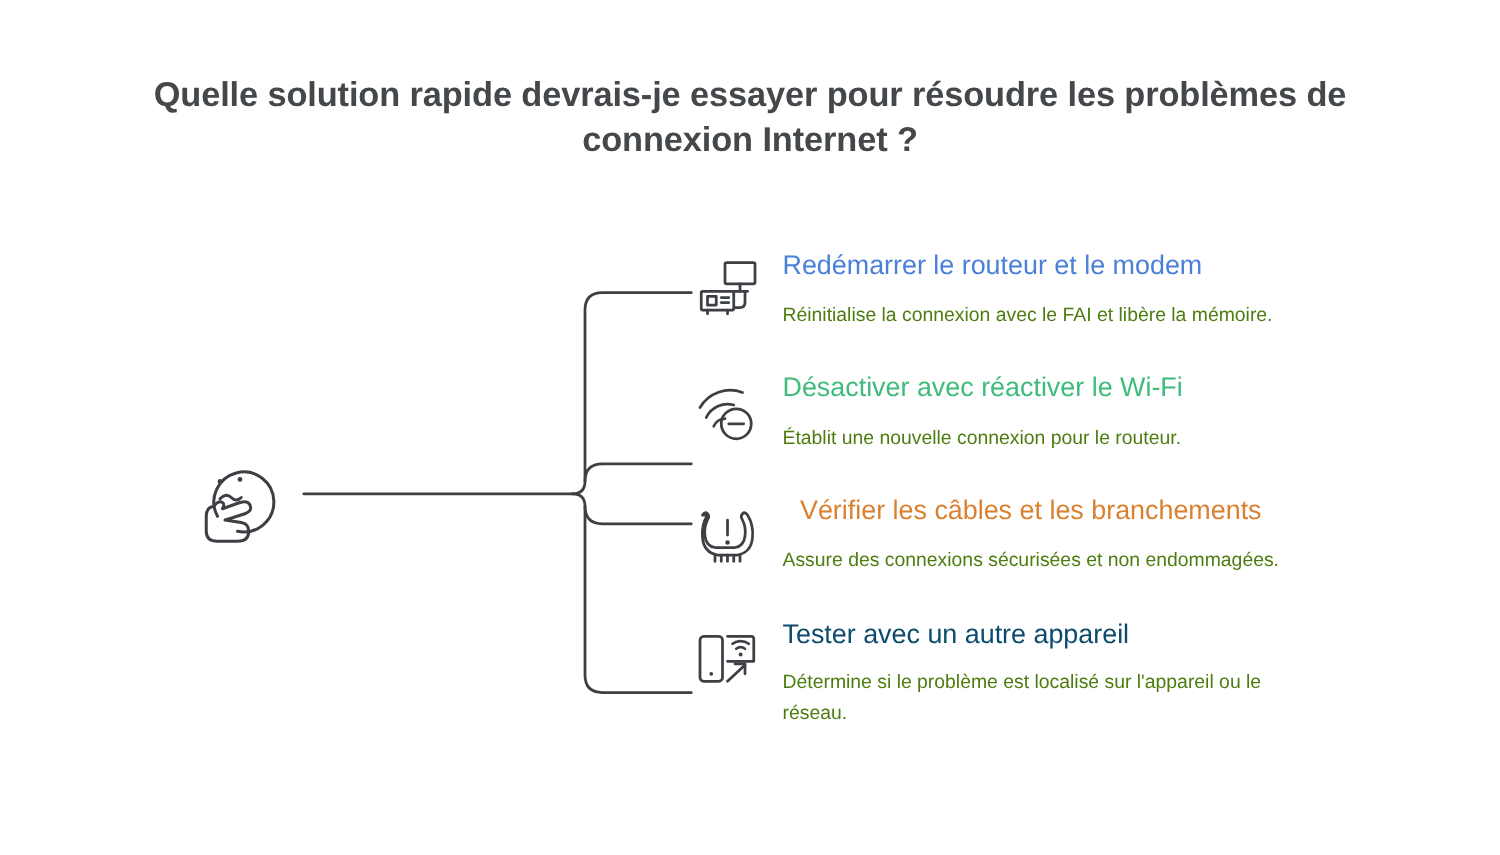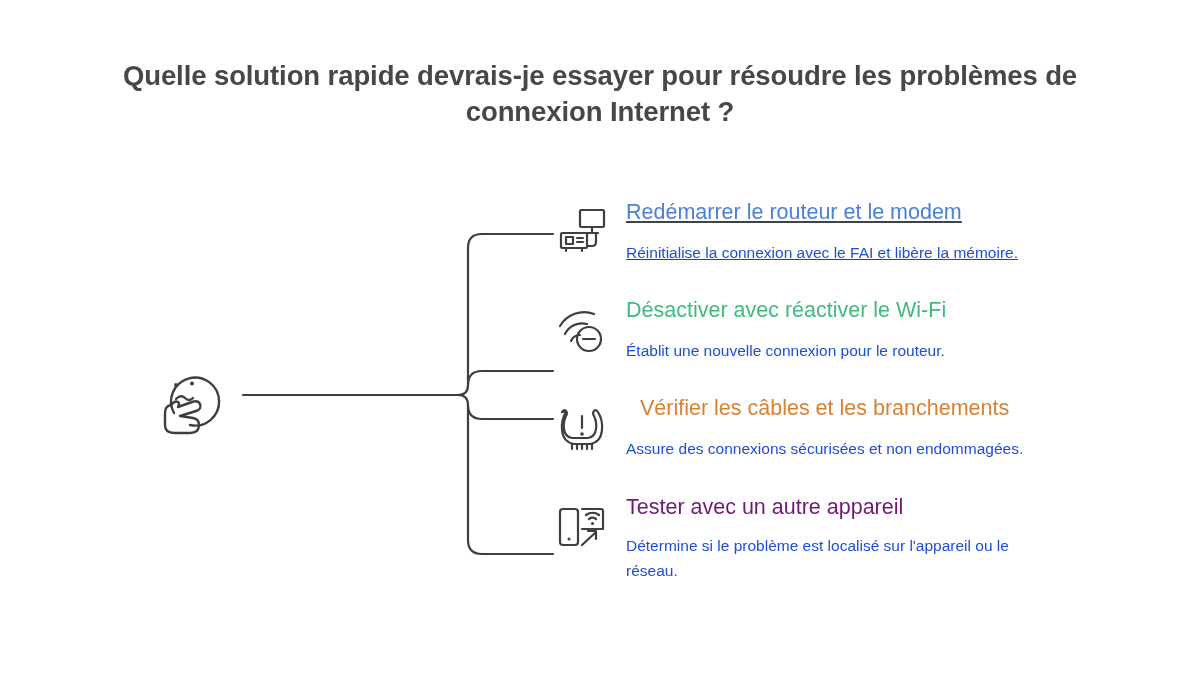--- a/index.html
+++ b/index.html
@@ -75,36 +75,36 @@
   }
   .item-heading {
     font-size: 21.5px;
     line-height: 28px;
     font-weight: normal;
     white-space: nowrap;
   }
   .item-desc {
     font-size: 15.5px;
     line-height: 25px;
-    color: #1d4ed8;
+    color: #4d7c0f;
     margin-top: 14px;
     max-width: 500px;
   }
 
-  #item-0 { top: 198px; text-decoration: underline; }
+  #item-0 { top: 198px; }
   #item-1 { top: 296px; }
   #item-2 { top: 394px; text-align: center; }
   #item-3 { top: 493px; }
 
   #item-3 .item-desc { max-width: 468px; margin-top: 12px; }
 
   .heading-blue   { color: #4a80d7; }
   .heading-green  { color: #3fbc7c; }
   .heading-orange { color: #da8130; }
-  .heading-red    { color: #701a75; }
+  .heading-red    { color: #0c4a6e; }
 </style>
 </head>
 <body>
 
 <div id="canvas">
 
   <div class="title">Quelle solution rapide devrais-je essayer pour résoudre les problèmes de connexion Internet ?</div>
 
   <svg class="connector" viewBox="0 0 1200 684" xmlns="http://www.w3.org/2000/svg">
     <g fill="none" stroke="#3c3f43" stroke-width="2.2" stroke-linecap="round">

